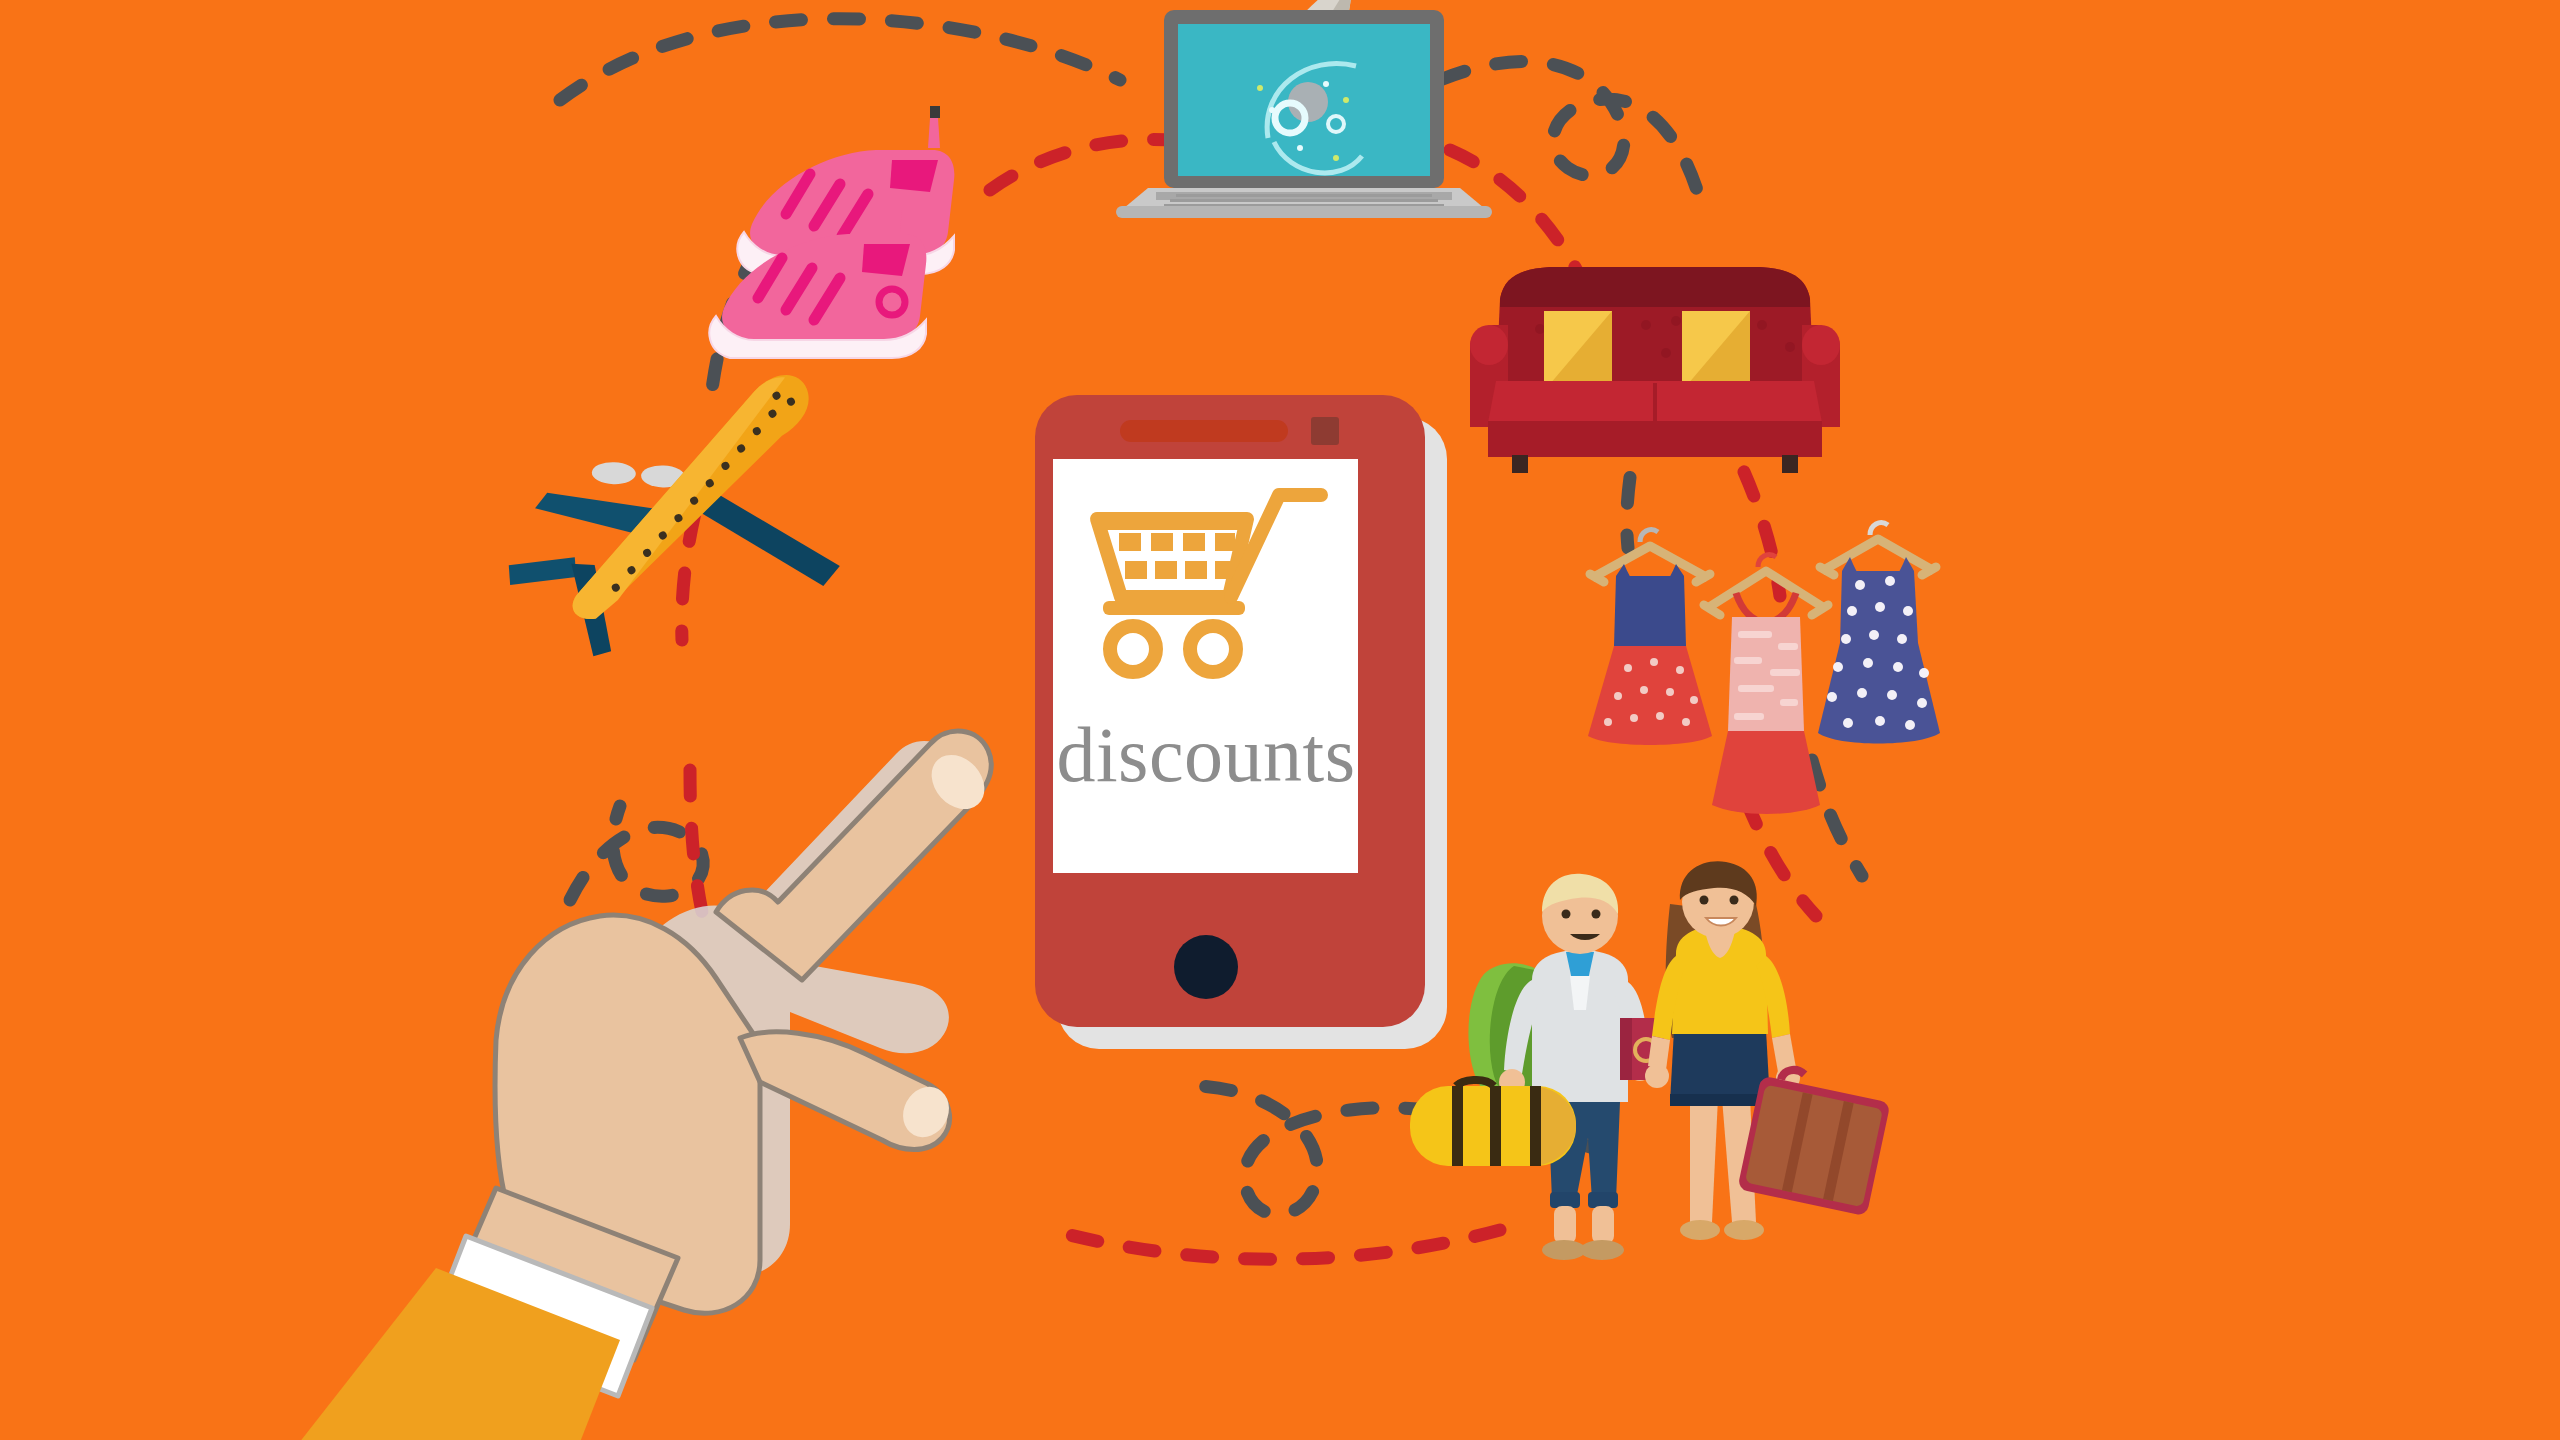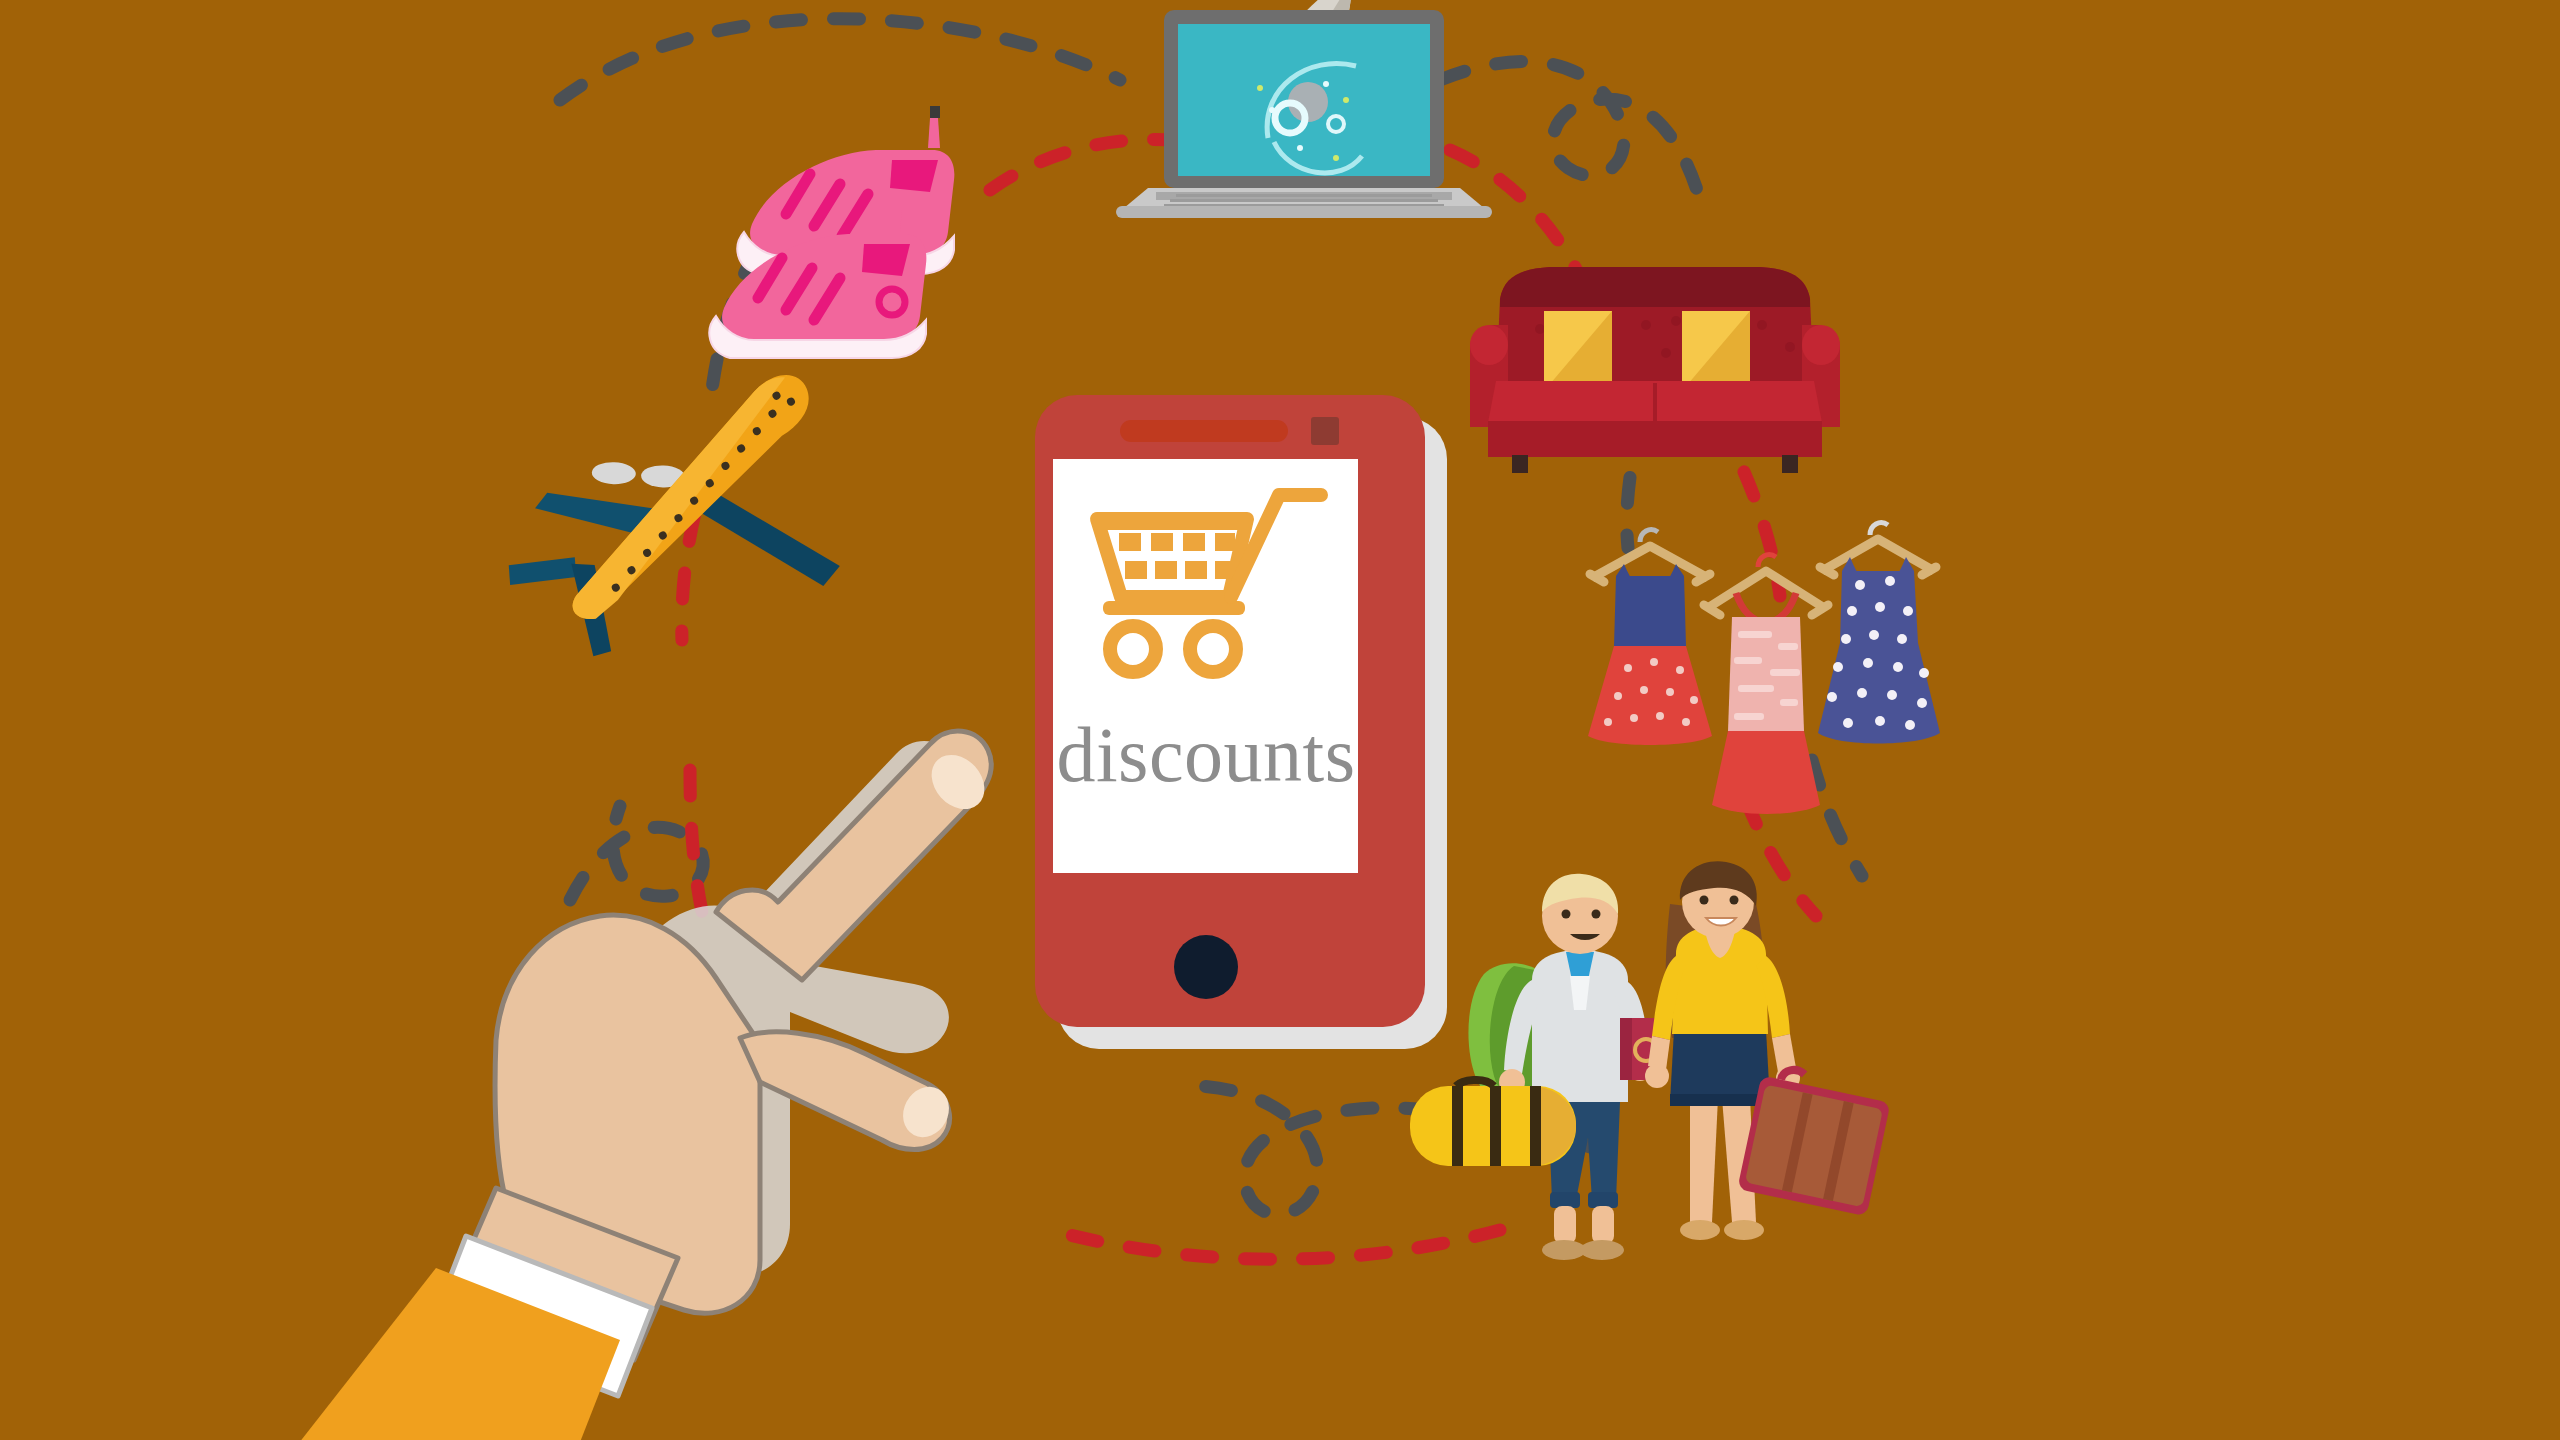--- a/index.html
+++ b/index.html
@@ -2,21 +2,21 @@
 <html><head>
 <meta charset="utf-8">
 <title>Online Shopping Discounts Illustration</title>
 <style>
   html,body{margin:0;padding:0;background:#ffffff;}
   body{
     width:2560px;height:1440px;overflow:hidden;
     font-family:"Liberation Sans", sans-serif;
     position:relative;
   }
-  #stage{position:absolute;inset:0;background:#a16207;padding-left:33px;}
+  #stage{position:absolute;inset:0;background:#f97316;padding-left:33px;}
   .layer{position:absolute;top:0;left:0;width:2560px;height:1440px;}
   svg{display:block;}
   .phone-label{
     font-family:"Liberation Serif", serif;
     font-size:78px;
     fill:#8d8d8d;
     letter-spacing:0.5px;
   }
 </style>
 </head>

